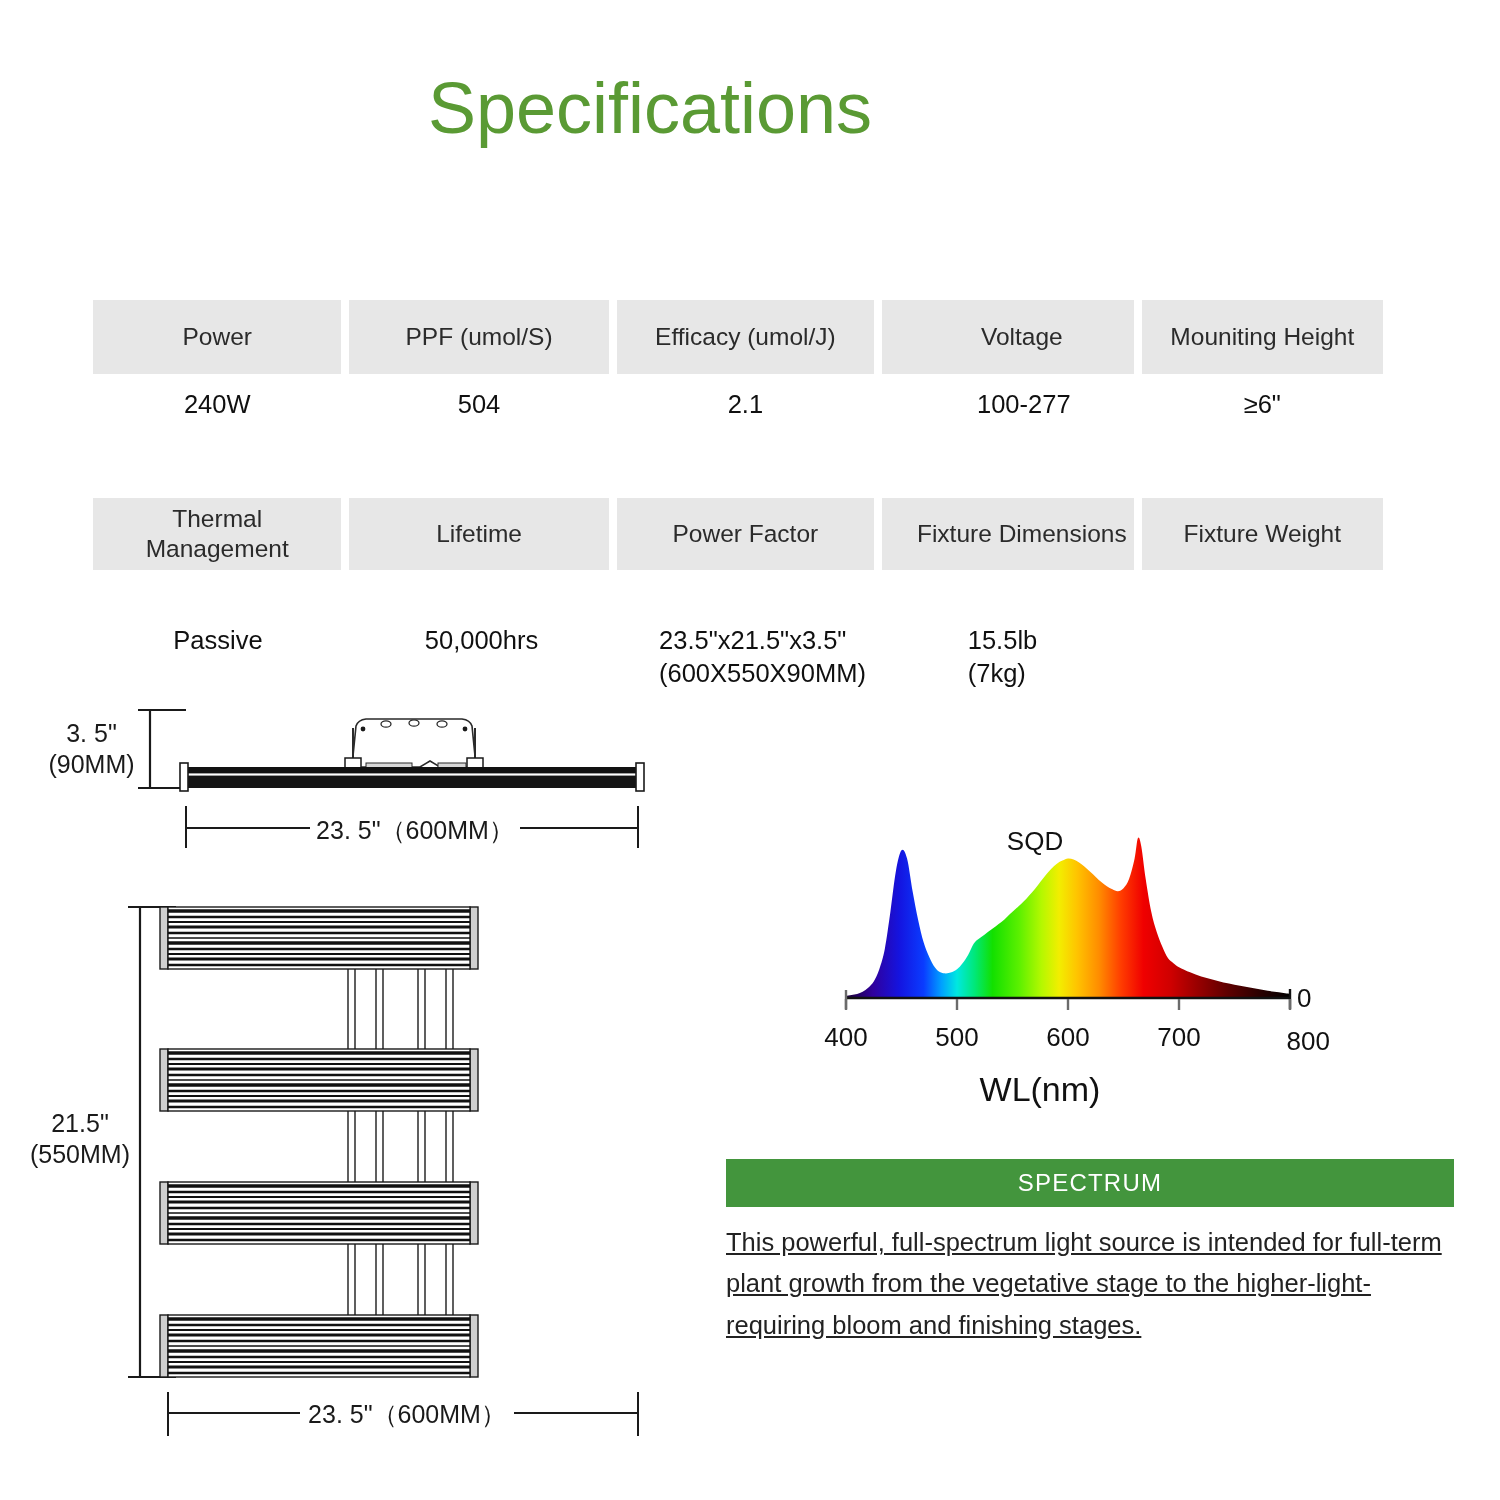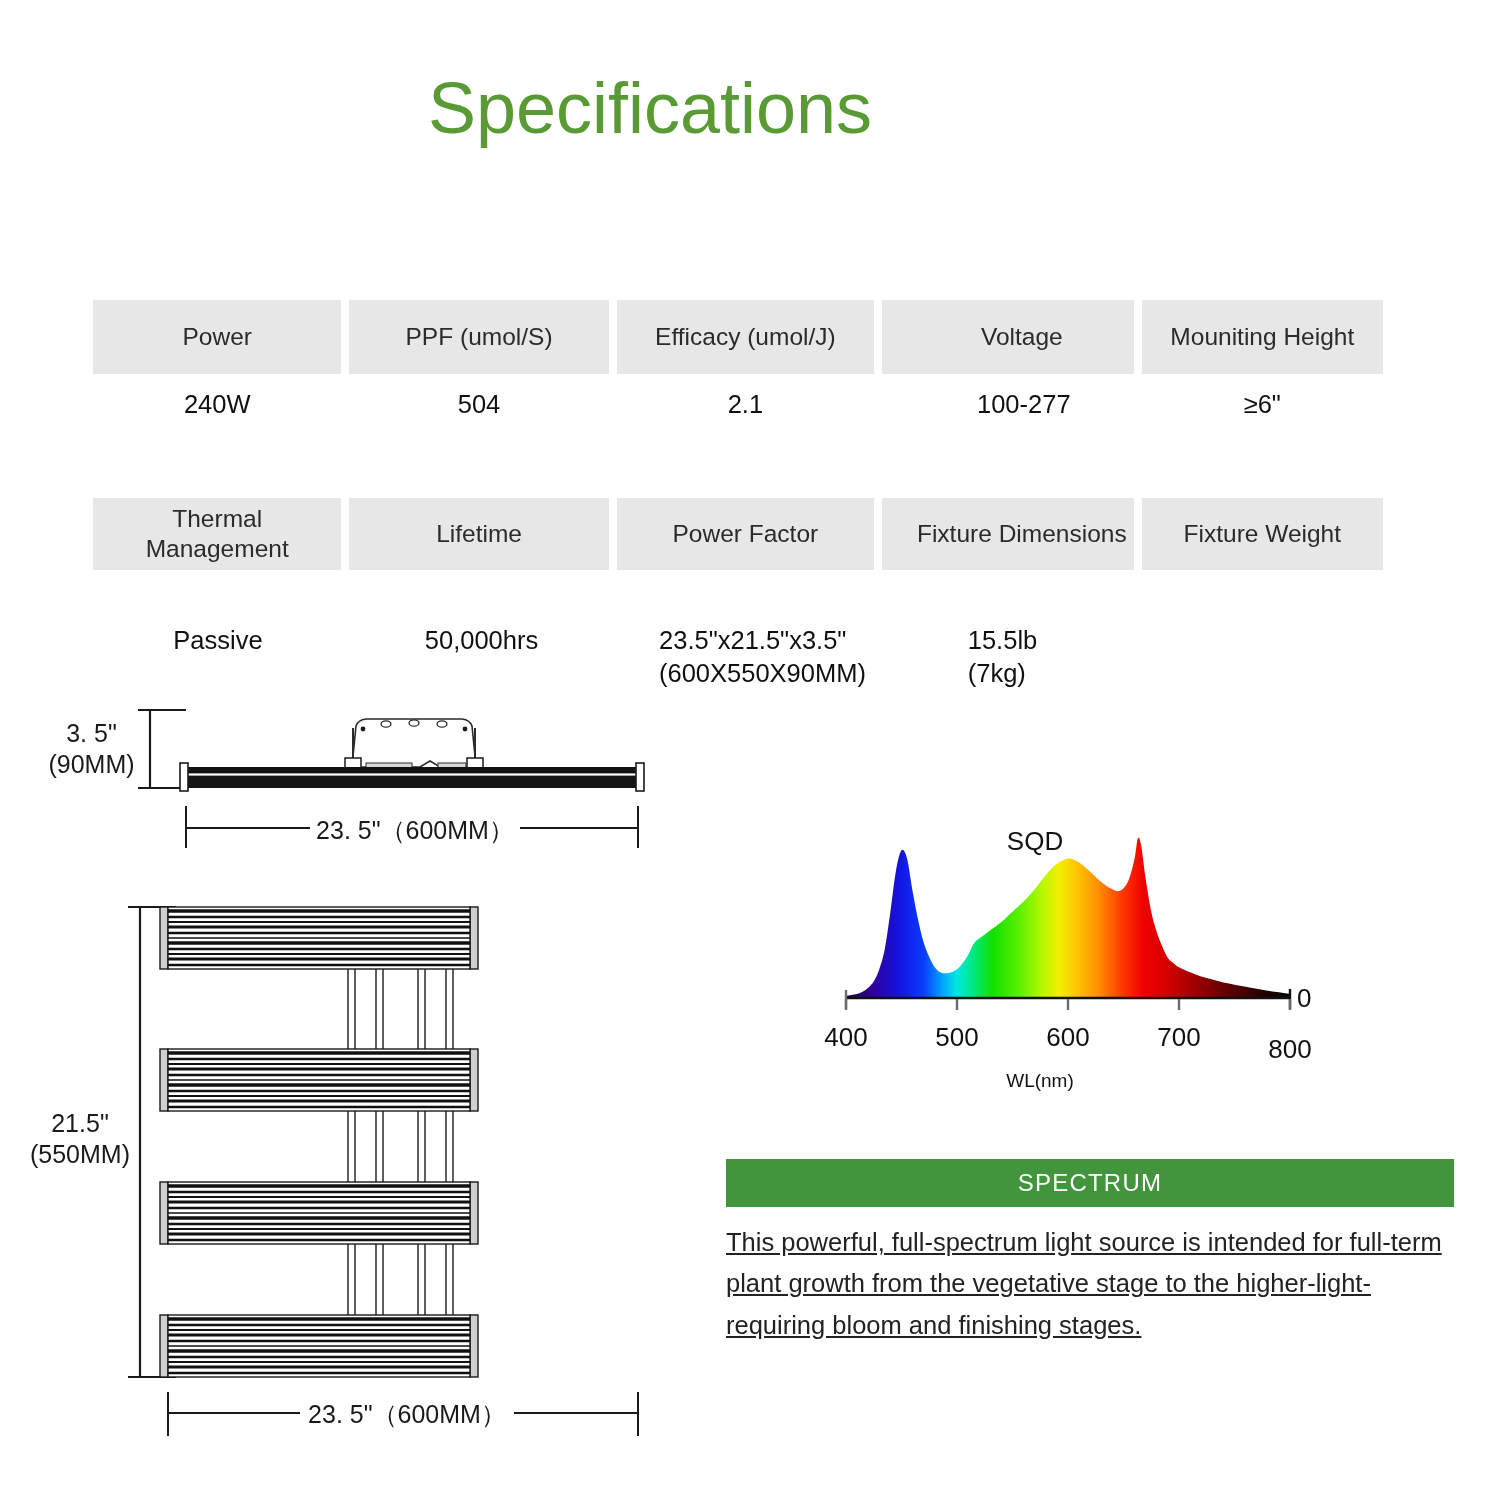--- a/index.html
+++ b/index.html
@@ -78,21 +78,21 @@
   }
 
   
   #spectrum-wrap{position:absolute;left:820px;top:826px;width:520px;height:290px;}
   .sqd-title{
     position:absolute;left:0;top:0;width:430px;text-align:center;
     font-size:26px;color:#111;
   }
   .wl-title{
     position:absolute;left:0;top:244px;width:520px;text-align:left;
-    font-size:19px;color:#111;
+    font-size:34px;color:#111;
   }
   .ticklabel{position:absolute;font-size:26px;color:#111;text-align:center;width:80px;}
   .zerolabel{position:absolute;font-size:26px;color:#111;}
 
   
   #banner{
     position:absolute;left:726px;top:1159px;width:728px;height:48px;
     background:#43953d;
     color:#ffffff;
     display:flex;align-items:center;justify-content:center;
@@ -339,21 +339,21 @@
           <line x1="248" x2="248" y1="173" y2="184"></line>
           <line x1="359" x2="359" y1="173" y2="184"></line>
           <line x1="470" x2="470" y1="173" y2="184"></line>
         </g>
     </svg>
 
     <div class="ticklabel" style="left:-14px;top:196px;">400</div>
     <div class="ticklabel" style="left:97px;top:196px;">500</div>
     <div class="ticklabel" style="left:208px;top:196px;">600</div>
     <div class="ticklabel" style="left:319px;top:196px;">700</div>
-    <div class="ticklabel" style="left:430px;top:208px;">800</div>
+    <div class="ticklabel" style="left:430px;top:200px;text-align:right;">800</div>
     <div class="zerolabel" style="left:477px;top:157px;">0</div>
 
     <div class="wl-title" style="left:130px;width:180px;text-align:center;">WL(nm)</div>
   </div>
 
   <div id="banner">
     <span>SPECTRUM</span>
   </div>
 
   <div id="desc">This powerful, full-spectrum light source is intended for full-term plant growth from the vegetative stage to the higher-light-requiring bloom and finishing stages.</div>

